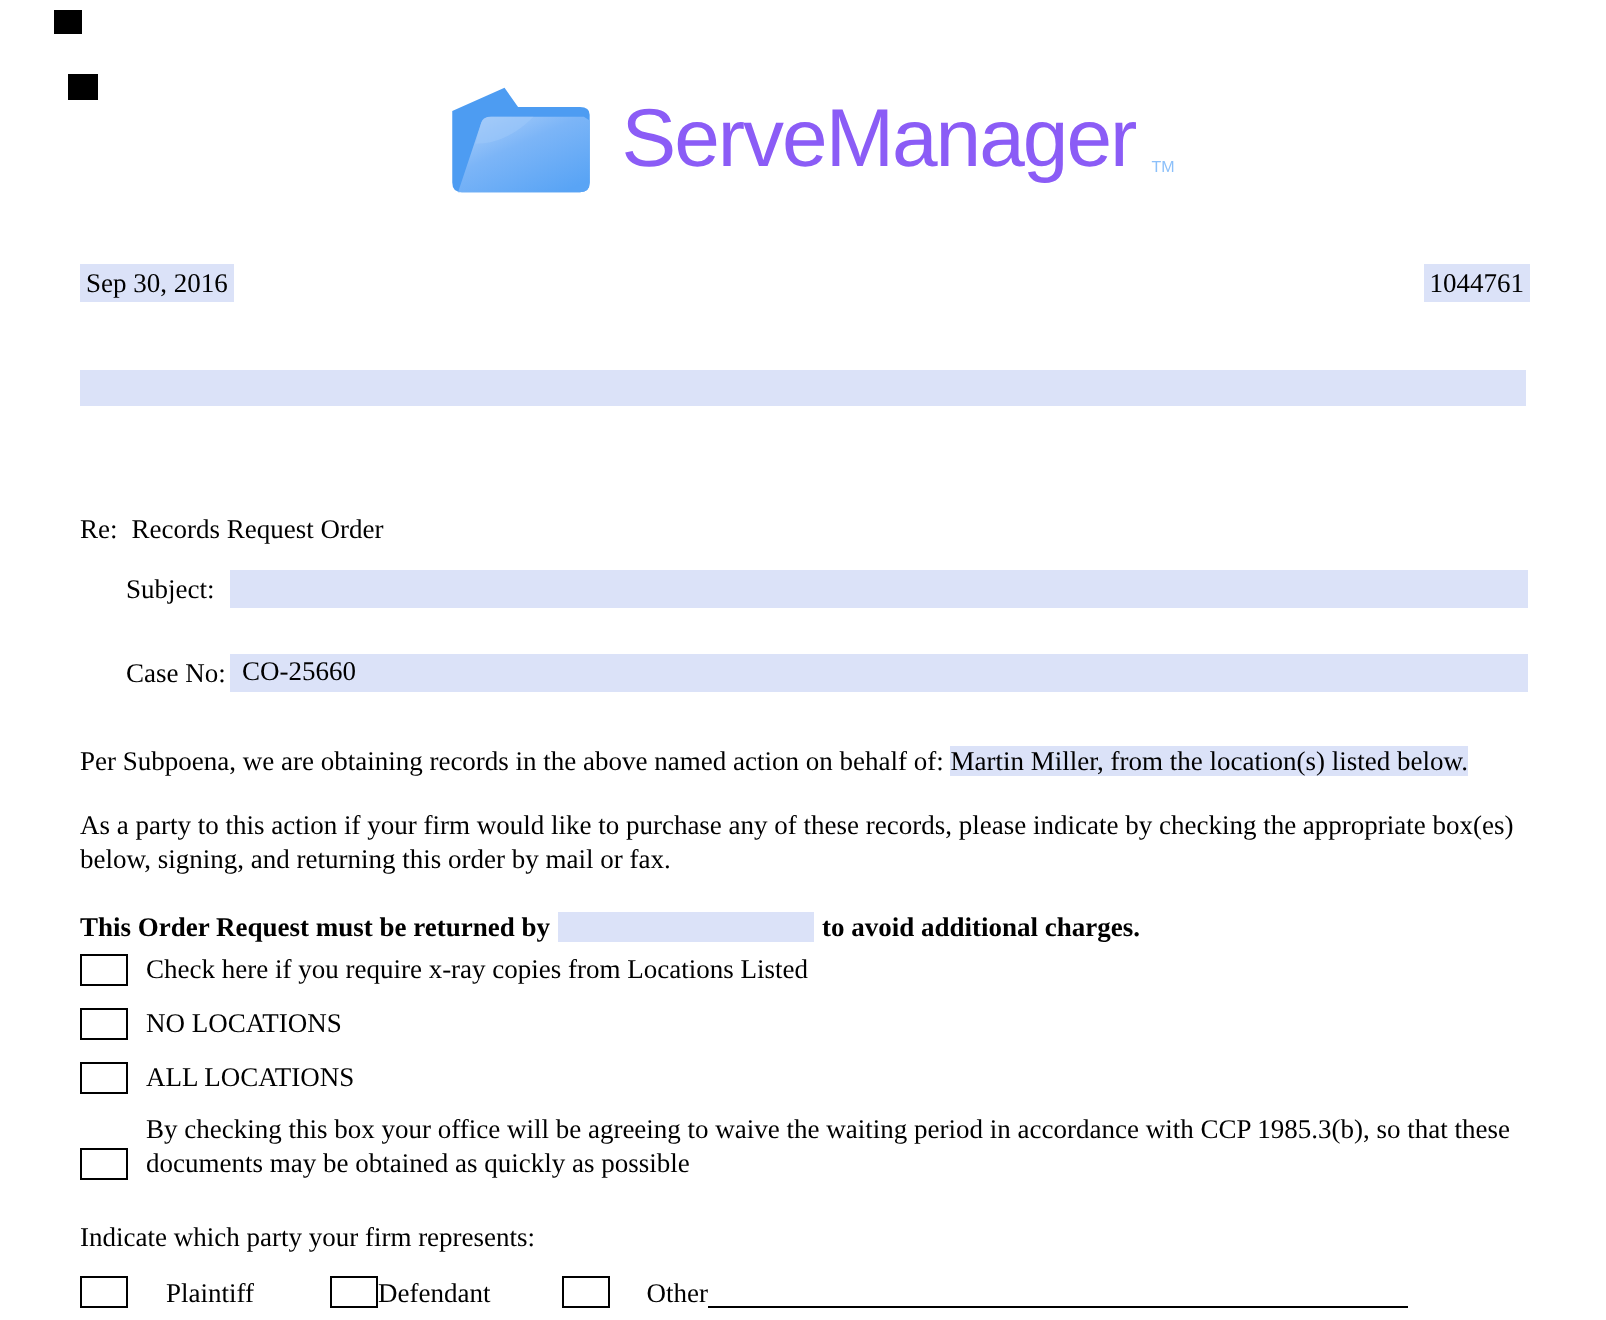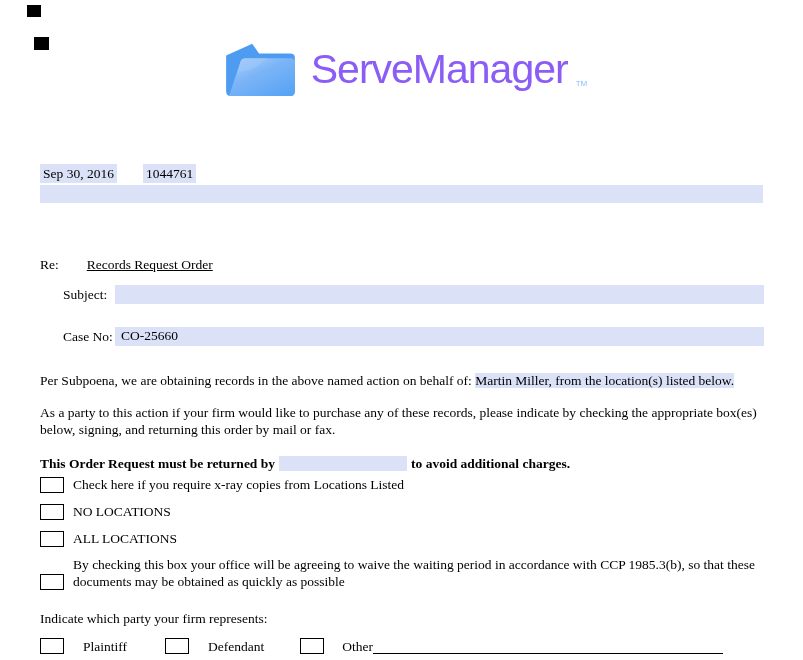--- a/index.html
+++ b/index.html
@@ -9,45 +9,45 @@
   }
   .abs{position:absolute;}
   .hl{background:#dbe2f8;}
   
   .redact{position:absolute;background:#000;}
   
   .logo{top:38px;left:0;right:0;display:flex;justify-content:center;align-items:center;gap:7px;height:62px;}
   .brand{font-family:"Liberation Sans", sans-serif;font-size:41px;letter-spacing:-1px;color:#8b5cf6;line-height:1;}
   .tm{font-family:"Liberation Sans", sans-serif;font-size:8px;color:#8cc0fa;align-self:flex-end;margin-bottom:8px;margin-left:1px;}
   
-  .date-row{top:164px;left:40px;right:38px;display:flex;justify-content:flex-start;gap:26px;}
+  .date-row{top:132px;left:40px;right:38px;display:flex;justify-content:space-between;gap:26px;}
   .date-row span{padding:1px 3px;}
   .addr-bar{top:185px;left:40px;width:723px;height:18px;}
   
   .re-line{top:256px;left:40px;display:flex;gap:7px;}
-  .re-title{text-decoration:underline;margin-left:21px;}
+  .re-title{}
   .fields{top:277px;left:63px;width:701px;}
   .frow{display:flex;height:34px;margin-bottom:8px;align-items:center;}
   .flabel{width:52px;flex:none;}
   .fval{flex:1;padding:1px 0 1px 6px;height:17px;line-height:16px;}
   
   .para1{top:372px;left:40px;width:728px;}
   .para2{top:404px;left:40px;width:728px;}
   .return{top:455px;left:40px;font-weight:bold;}
   .blank{display:inline-block;width:128px;height:15px;vertical-align:-3px;margin:0 4px;}
   
   .cbrow{left:40px;width:732px;display:flex;align-items:flex-end;}
   .cb{width:22px;height:14px;border:1.5px solid #000;background:#fff;flex:none;margin-right:9px;margin-top:1px;}
   .cbrow .lbl{flex:1;}
   .prompt{top:610px;left:40px;}
   .party{top:635px;left:40px;display:flex;align-items:center;height:22px;}
   .party .cb{margin:0;}
   .p-lbl1{margin-left:19px;}
   .cb2{margin-left:38px !important;}
-  .p-lbl2{margin-left:19px;}
+  .p-lbl2{}
   .cb3{margin-left:36px !important;}
   .p-lbl3{margin-left:18px;}
   .other-line{display:inline-block;width:350px;height:14px;border-bottom:1.2px solid #000;}
 </style>
 </head>
 <body>
 
 <div class="page">
 
   <div class="redact" style="top:5px;left:27px;width:14px;height:12px;"></div>

